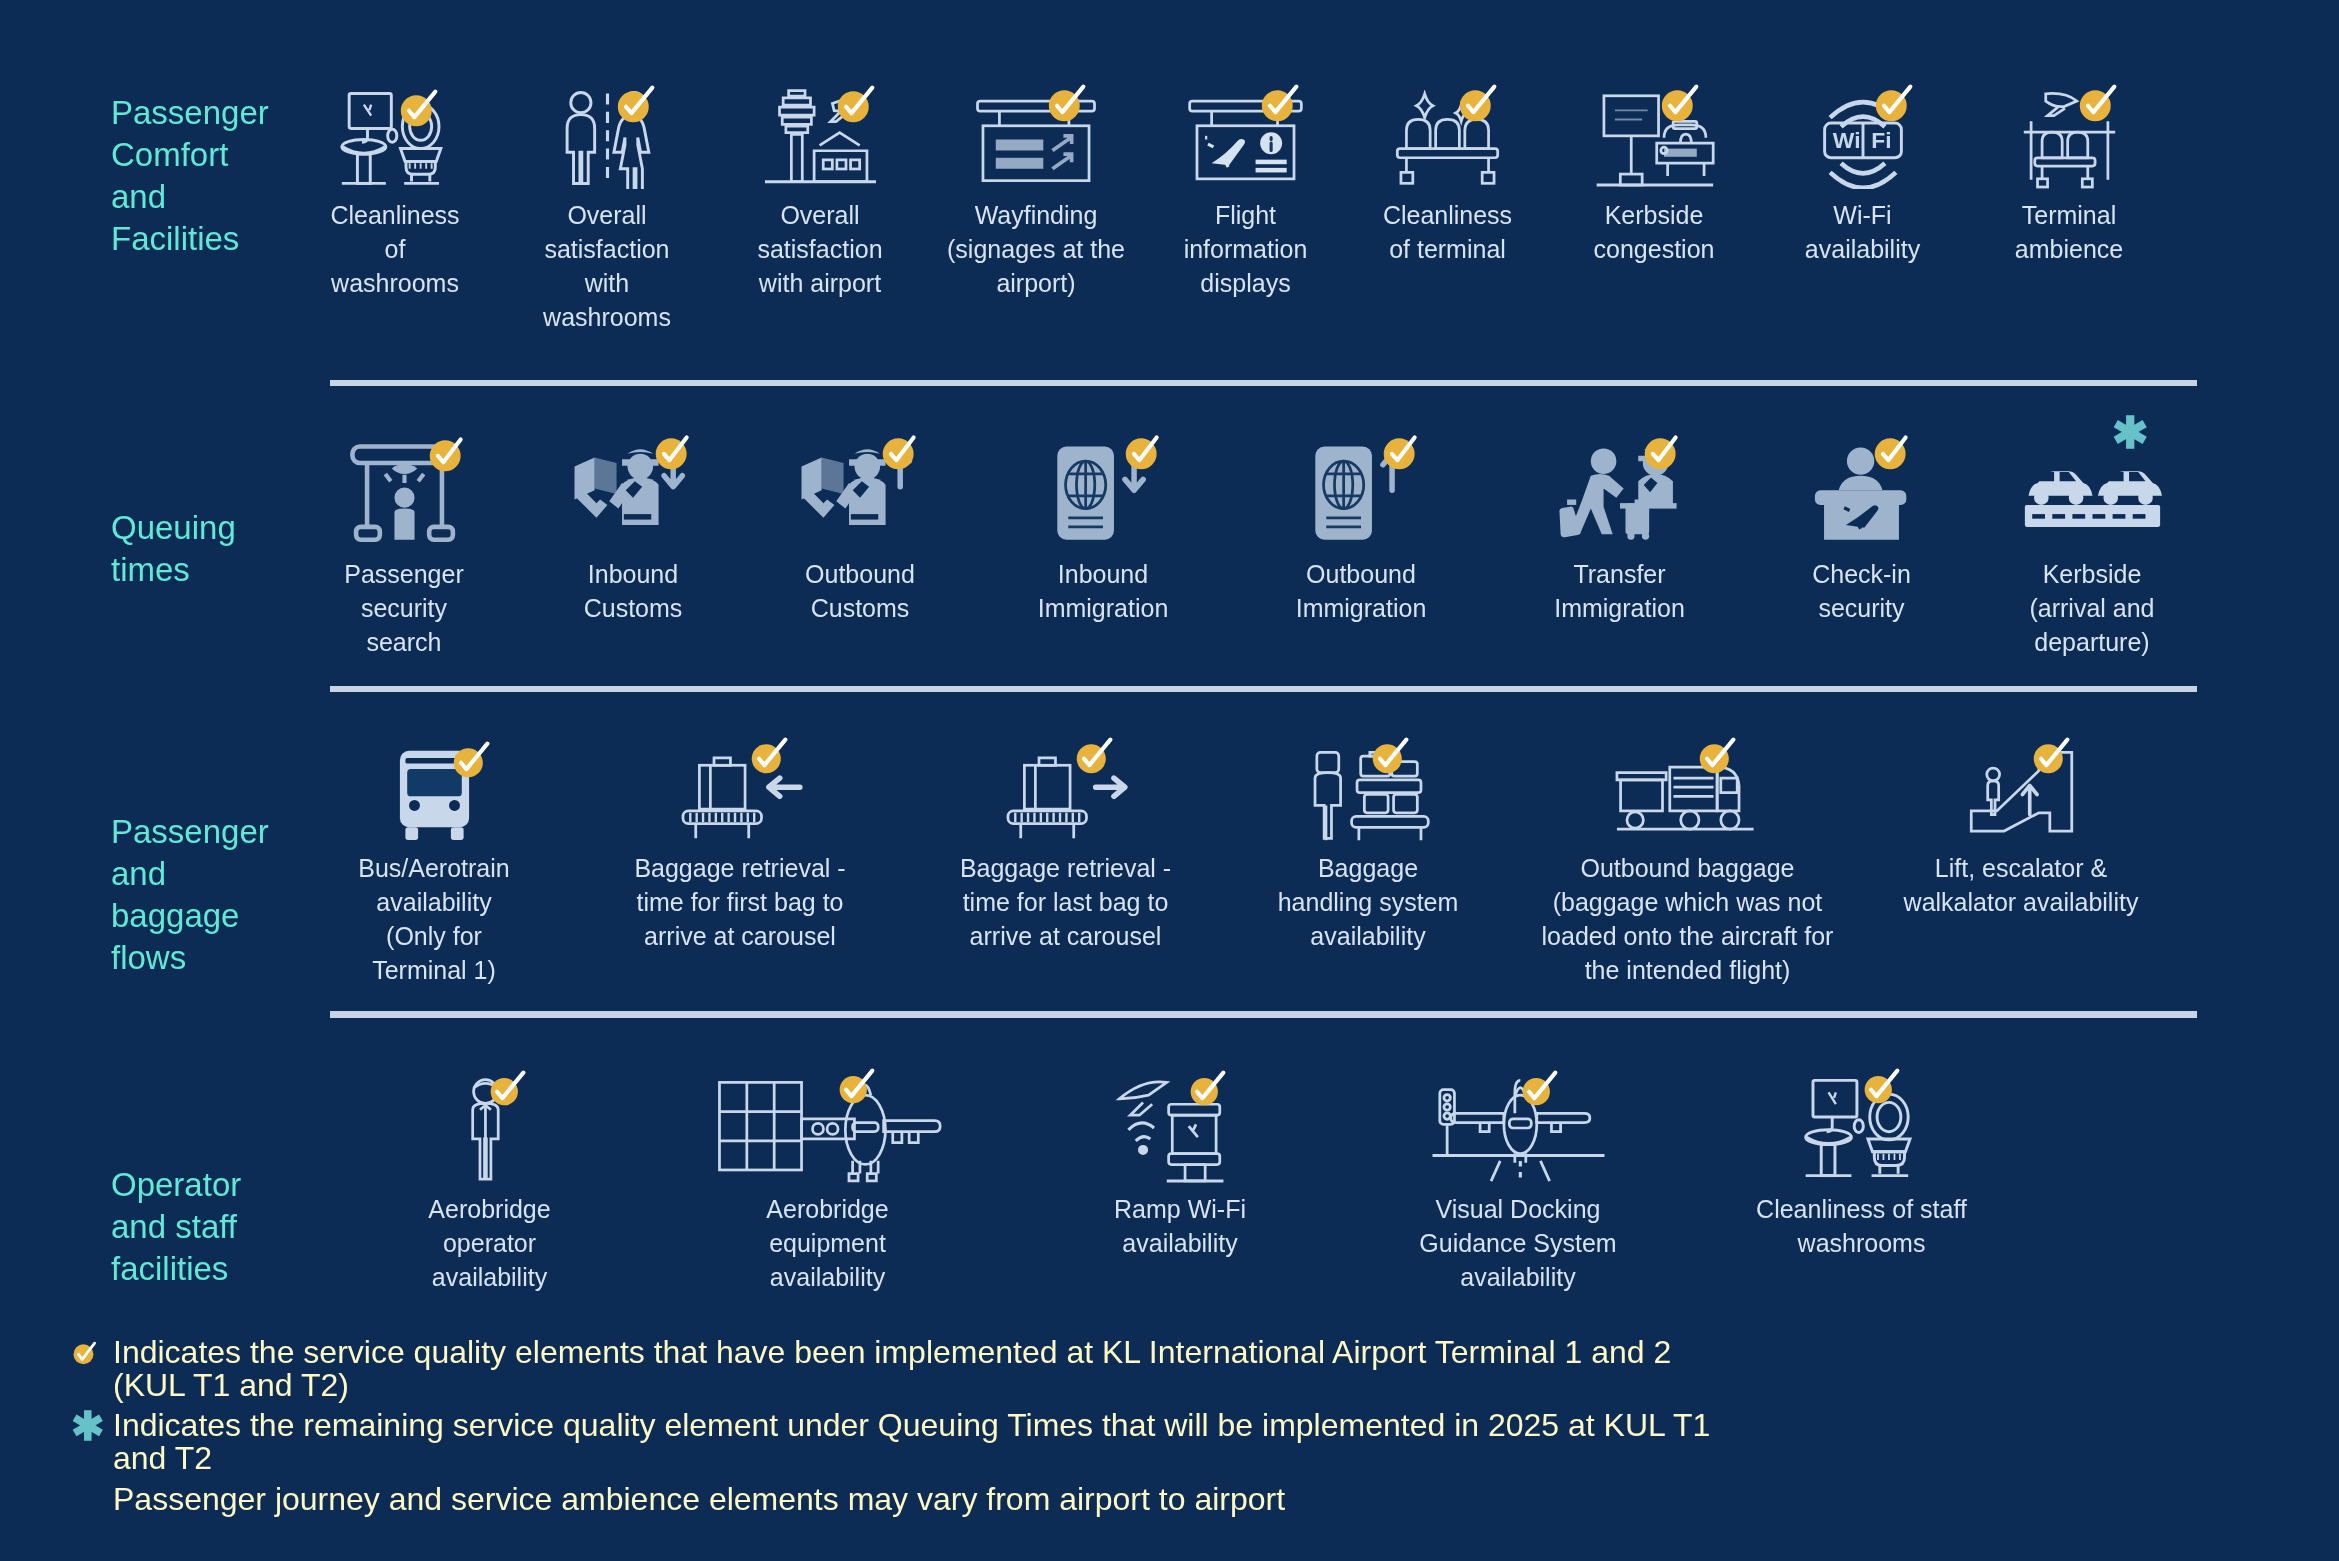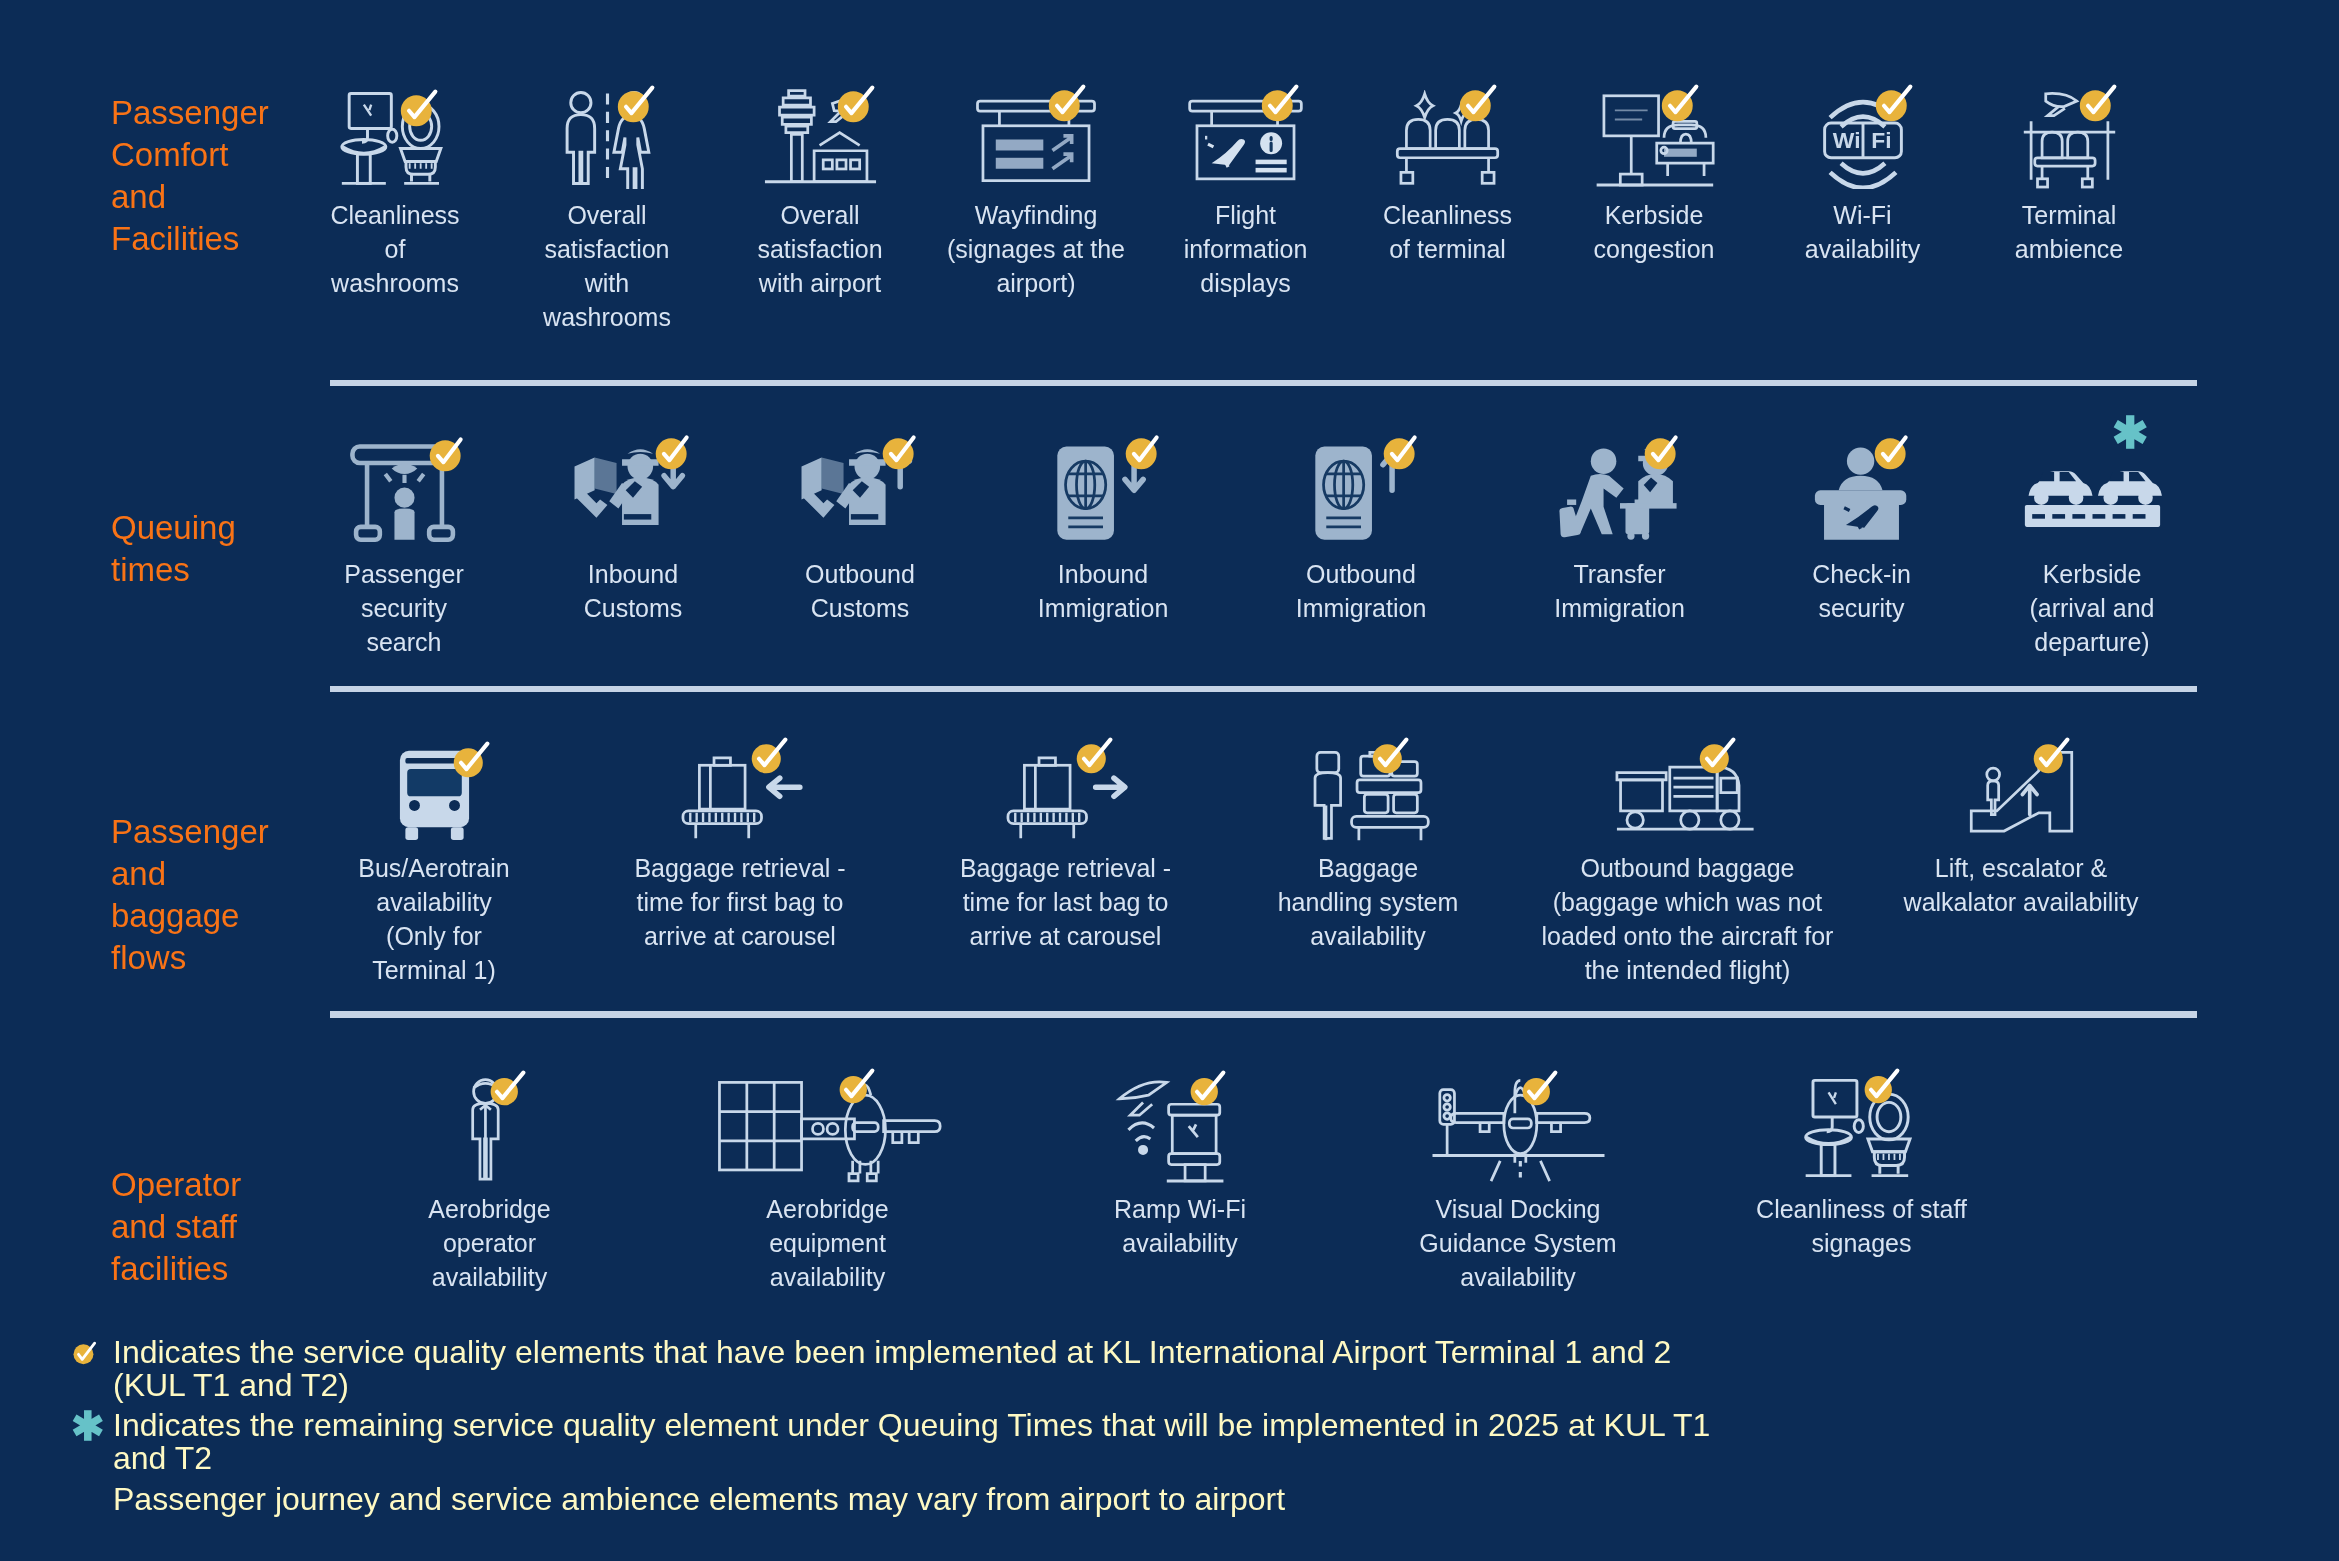--- a/index.html
+++ b/index.html
@@ -9,21 +9,21 @@
     font-family: "Liberation Sans", sans-serif;
     overflow: hidden;
   }
   .page { position: relative; width: 2339px; height: 1562px; padding: 0; }
 
   
   .section { display: flex; align-items: flex-start; width: 2339px; }
   .section-title {
     width: 288px;
     flex: 0 0 288px;
-    color: #f97316;
+    color: #5eead4;
     font-size: 33px;
     line-height: 42px;
     font-weight: 400;
     padding-left: 111px;
     padding-top: 3.7px;
   }
   .items {
     flex: 1 1 auto;
     display: flex;
     align-items: flex-start;
@@ -807,21 +807,21 @@
             <path d="M83 88 v7 M89 88 v7 M95 88 v7 M101 88 v7 M107 88 v7" stroke-width="2"></path>
             <path d="M85 101 v9 M105 101 v9"></path>
             <path d="M76 112 h40" stroke-width="3"></path>
           </svg>
           <svg class="badge" style="right:20px; top:-5.5px;" viewBox="0 0 44 44">
             <circle cx="19" cy="25" r="15" fill="#e8b33c"></circle>
             <path d="M11 25 l6 7 L40 4" stroke="#ffffff" stroke-width="4.5" fill="none" stroke-linecap="round" stroke-linejoin="round"></path>
           </svg>
         </div>
         <div class="label">Cleanliness of staff
-signages</div>
+washrooms</div>
       </div>
 
     </div>
   </div>
 
   <div class="legend">
     <div class="legend-row">
       <div class="legend-marker">
         <svg width="27.4" height="27.4" viewBox="0 0 44 44">
           <circle cx="20" cy="23" r="16" fill="#e8b33c"></circle>

